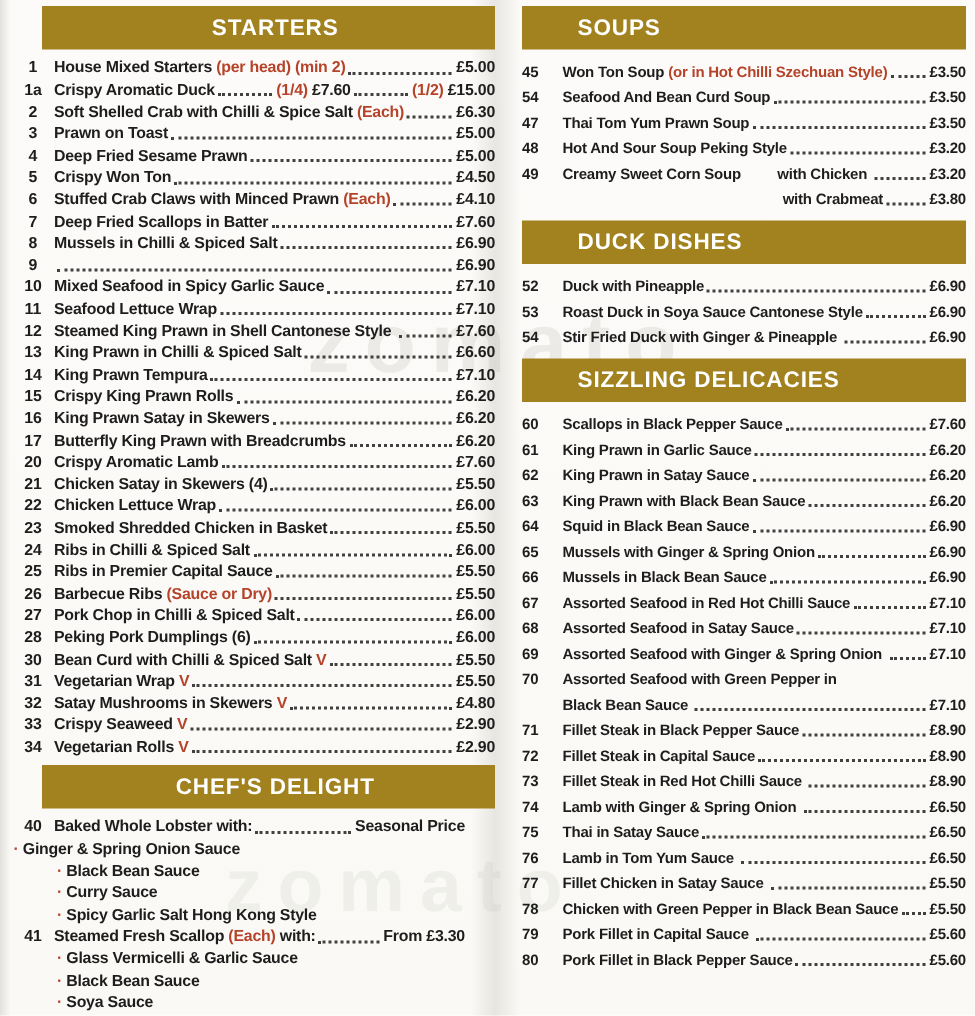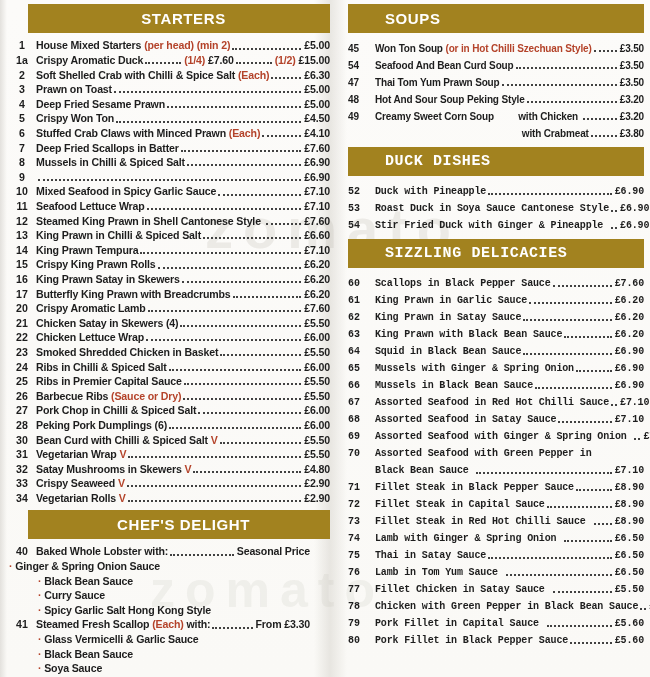--- a/index.html
+++ b/index.html
@@ -11,21 +11,21 @@
       linear-gradient(90deg,rgba(213,210,203,0) 314px,rgba(213,210,203,.5) 330px,rgba(213,210,203,0) 347px),
       linear-gradient(#fcfbf9,#faf9f6);
   }
   .watermark{position:absolute;font-weight:bold;color:rgba(182,178,168,.22);pointer-events:none;z-index:0;white-space:nowrap;margin-top:16px;}
   .wm1{top:180px;left:205px;font-size:56px;letter-spacing:10px;}
   .wm2{top:545px;left:150px;font-size:50px;letter-spacing:10px;color:rgba(182,178,168,.15);}
   .page{position:absolute;inset:0;display:flex;padding-top:4px;box-sizing:border-box;z-index:1;}
   .col-left{width:330px;padding-left:8px;box-sizing:border-box;flex:none;text-align:center;}
   .col-right{width:296px;margin-left:18px;flex:none;}
   .col-left .sec + .sec{margin-top:6px;}
-  .col-right .sec + .sec{margin-top:8px;font-family:Liberation Mono, monospace;}
+  .col-right .sec + .sec{margin-top:8px;}
   .hdr{background:#a2821f;color:#ffffff;font-weight:bold;font-size:15px;letter-spacing:.6px;height:29px;line-height:30px;margin-bottom:4px;}
   .col-left .hdr{margin-left:20px;padding-left:9px;}
   .col-right .hdr{padding-left:37px;}
   .row{display:flex;align-items:flex-end;color:#1d1d1d;font-weight:bold;}
   .col-left .row{height:14.6px;font-size:10.6px;}
   .col-right .row{height:17px;font-size:10px;}
   .row span{line-height:1.05;}
   .c-num{width:28px;flex:none;}
   .col-right .c-num{width:27px;}
   .c-name,.c-red,.c-price,.c-b0,.c-b1{white-space:pre;letter-spacing:-0.15px;}

